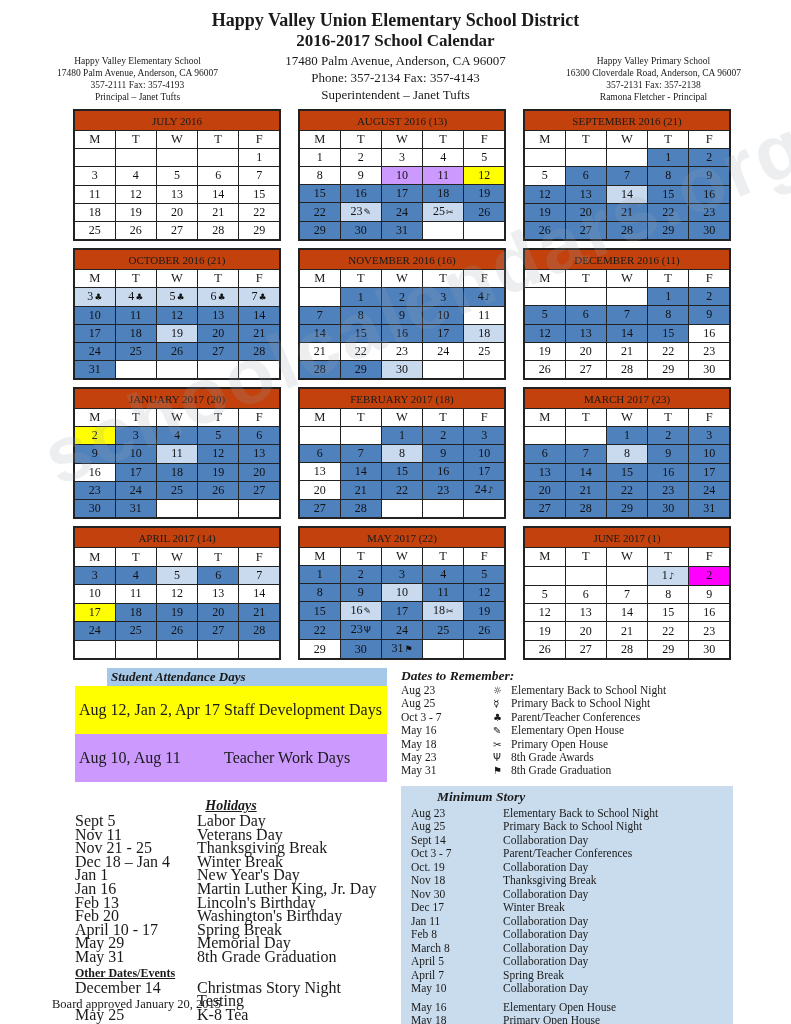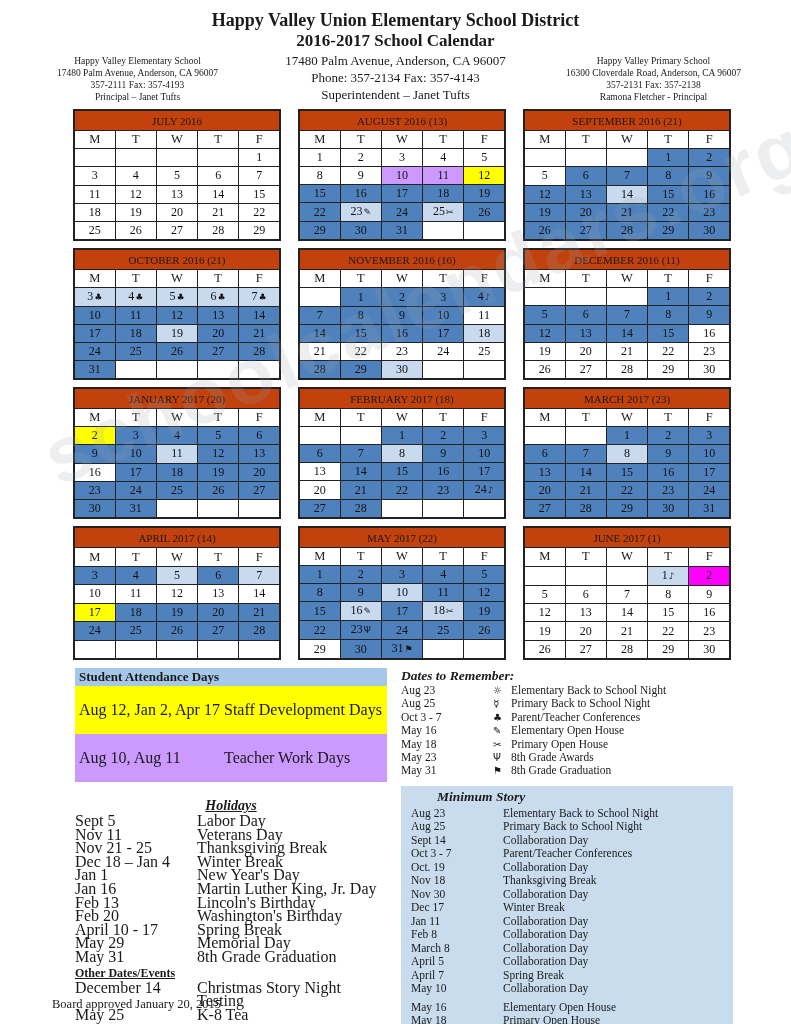--- a/index.html
+++ b/index.html
@@ -36,21 +36,21 @@
   .bg-b{background:#4f81bd;}
   .bg-l{background:#c9d9ee;}
   .bg-y{background:#ffff00;}
   .bg-p{background:#cc99ff;}
   .bg-m{background:#ff00ff;}
   .ic{font-family:"DejaVu Sans",sans-serif;font-size:9px;margin-left:1px;}
   
   .bottom{display:flex;margin:8px 58px 0 75px;position:relative;z-index:2;}
   .left-col{width:312px;flex:none;}
   .right-col{flex:1;margin-left:14px;}
-  .att-head{background:#a5c8e8;font-weight:bold;font-size:13px;padding:1px 4px;}
+  .att-head{background:#a5c8e8;font-weight:bold;font-style:italic;font-size:13px;padding:1px 4px;margin-left:32px;}
   .att-row{display:flex;font-size:16px;padding:15px 4px;}
   .att-dates{width:145px;flex:none;}
   .sec-title{font-weight:bold;font-style:italic;font-size:14px;text-decoration:underline;text-align:center;margin-top:16px;}
   .lrow{display:flex;font-size:16px;line-height:13.6px;}
   .ldate{width:122px;flex:none;}
   .hl{background:#ff00ff;}
   .od-title{font-weight:bold;font-size:12px;text-decoration:underline;margin-top:2px;}
   .tri-title{font-weight:bold;font-style:italic;font-size:14px;margin-top:12px;}
   .tri-title .ic{font-size:12px;margin-right:4px;}
   .tri-date{width:132px;flex:none;}

